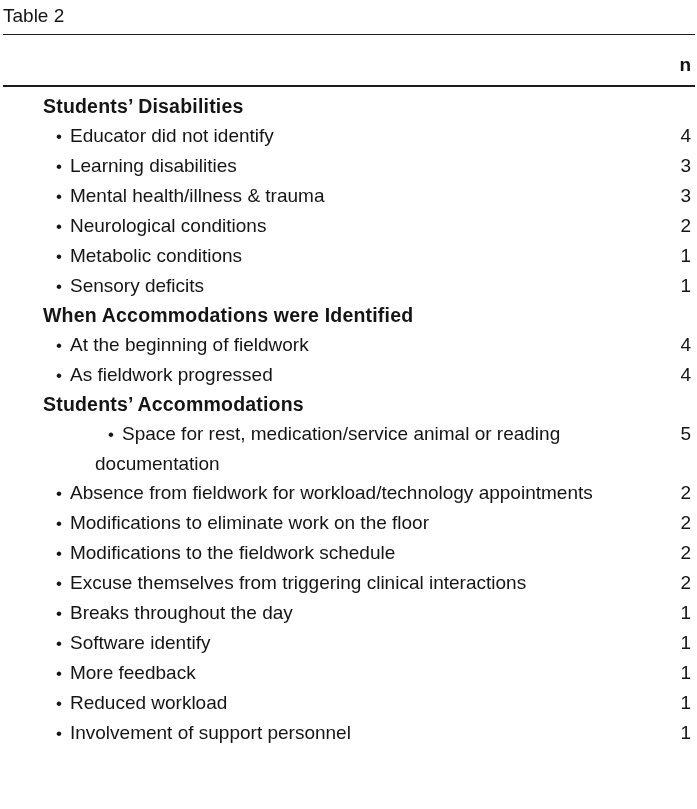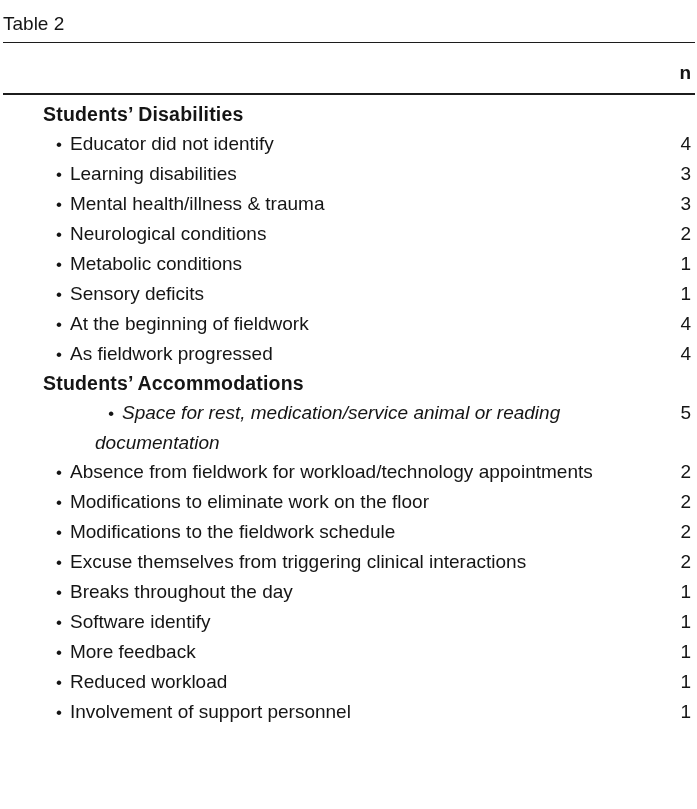--- a/index.html
+++ b/index.html
@@ -4,21 +4,21 @@
 <style>
   * { margin: 0; padding: 0; box-sizing: border-box; }
   html, body { background: #ffffff; }
   body {
     width: 697px;
     height: 809px;
     overflow: hidden;
     color: #151515;
     font-family: "Liberation Sans", sans-serif;
   }
-  .page { padding: 12px 2px 0 3px; }
+  .page { padding: 4px 2px 0 3px; }
 
   .table-label {
     font-size: 19px;
     line-height: 23px;
   }
   .table-caption {
     font-size: 18.5px;
     font-style: italic;
     line-height: 24px;
   }
@@ -63,21 +63,21 @@
   }
   .cell-label {
     flex: 1;
     text-indent: 13px;     
     padding-right: 6px;
   }
   .cell-label .bullet {
     margin-right: 8px;
     font-size: 17px;
   }
-  .cell-label.two-line { max-width: 572px; font-style: italic; }
+  .cell-label.two-line { max-width: 572px; }
   .cell-n {
     width: 28px;
     text-align: right;
     padding-right: 4px;
   }
 </style>
 </head>
 <body>
 
 <div class="page">
@@ -114,20 +114,21 @@
     </div>
     <div class="row">
       <div class="cell-label"><span class="bullet">•</span><span>Metabolic conditions</span></div>
       <div class="cell-n">1</div>
     </div>
     <div class="row">
       <div class="cell-label"><span class="bullet">•</span><span>Sensory deficits</span></div>
       <div class="cell-n">1</div>
     </div>
 
+    <div class="section-title">When Accommodations were Identified</div>
 
     <div class="row">
       <div class="cell-label"><span class="bullet">•</span><span>At the beginning of fieldwork</span></div>
       <div class="cell-n">4</div>
     </div>
     <div class="row">
       <div class="cell-label"><span class="bullet">•</span><span>As fieldwork progressed</span></div>
       <div class="cell-n">4</div>
     </div>
 

